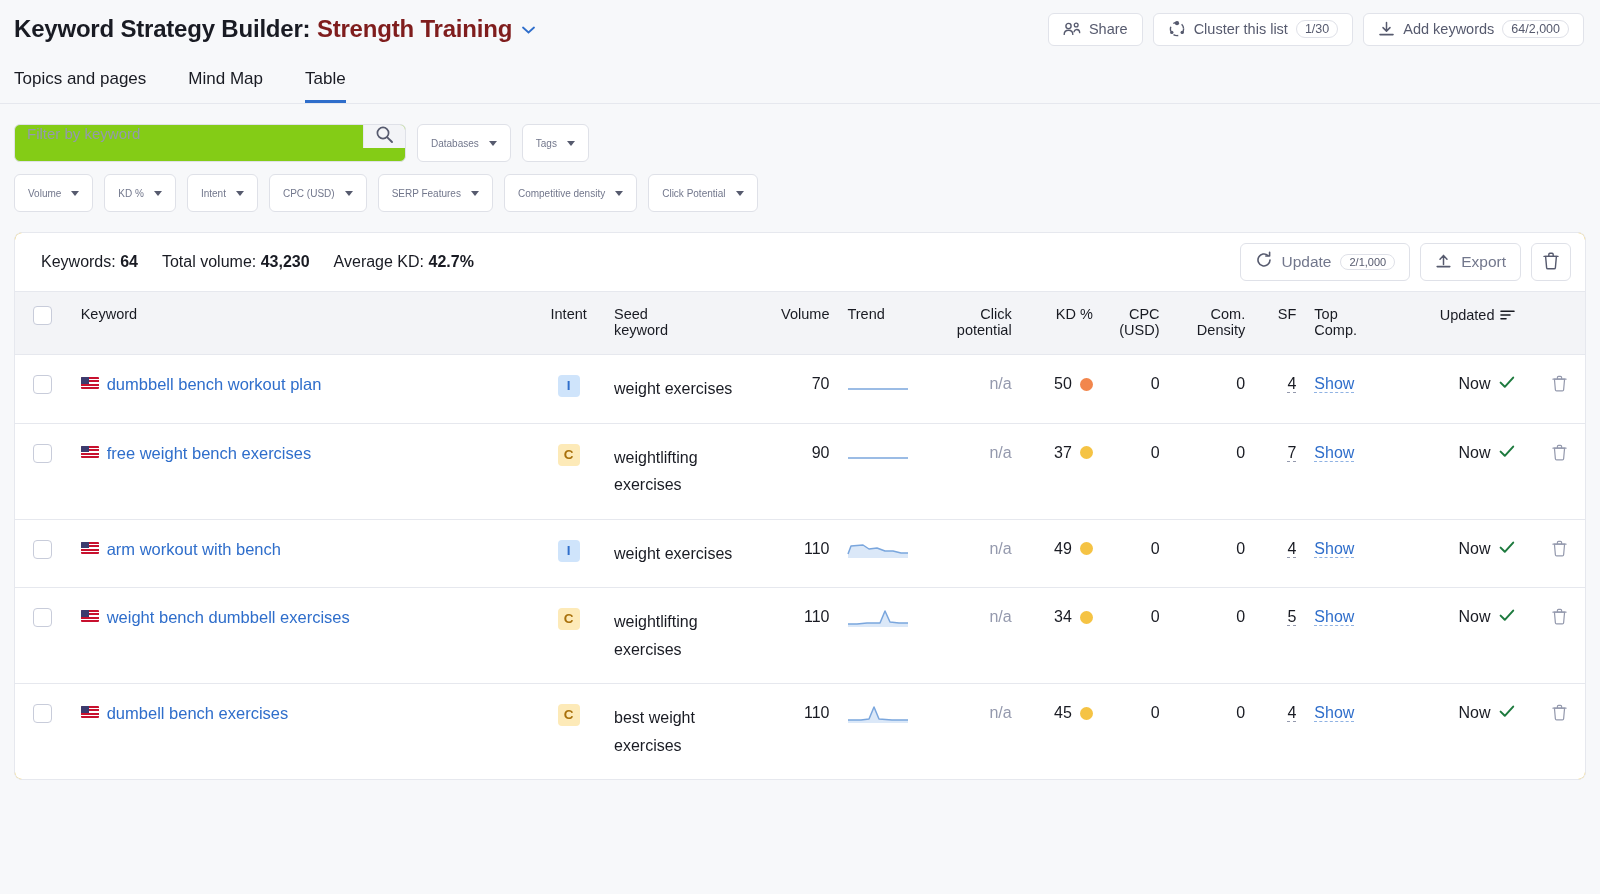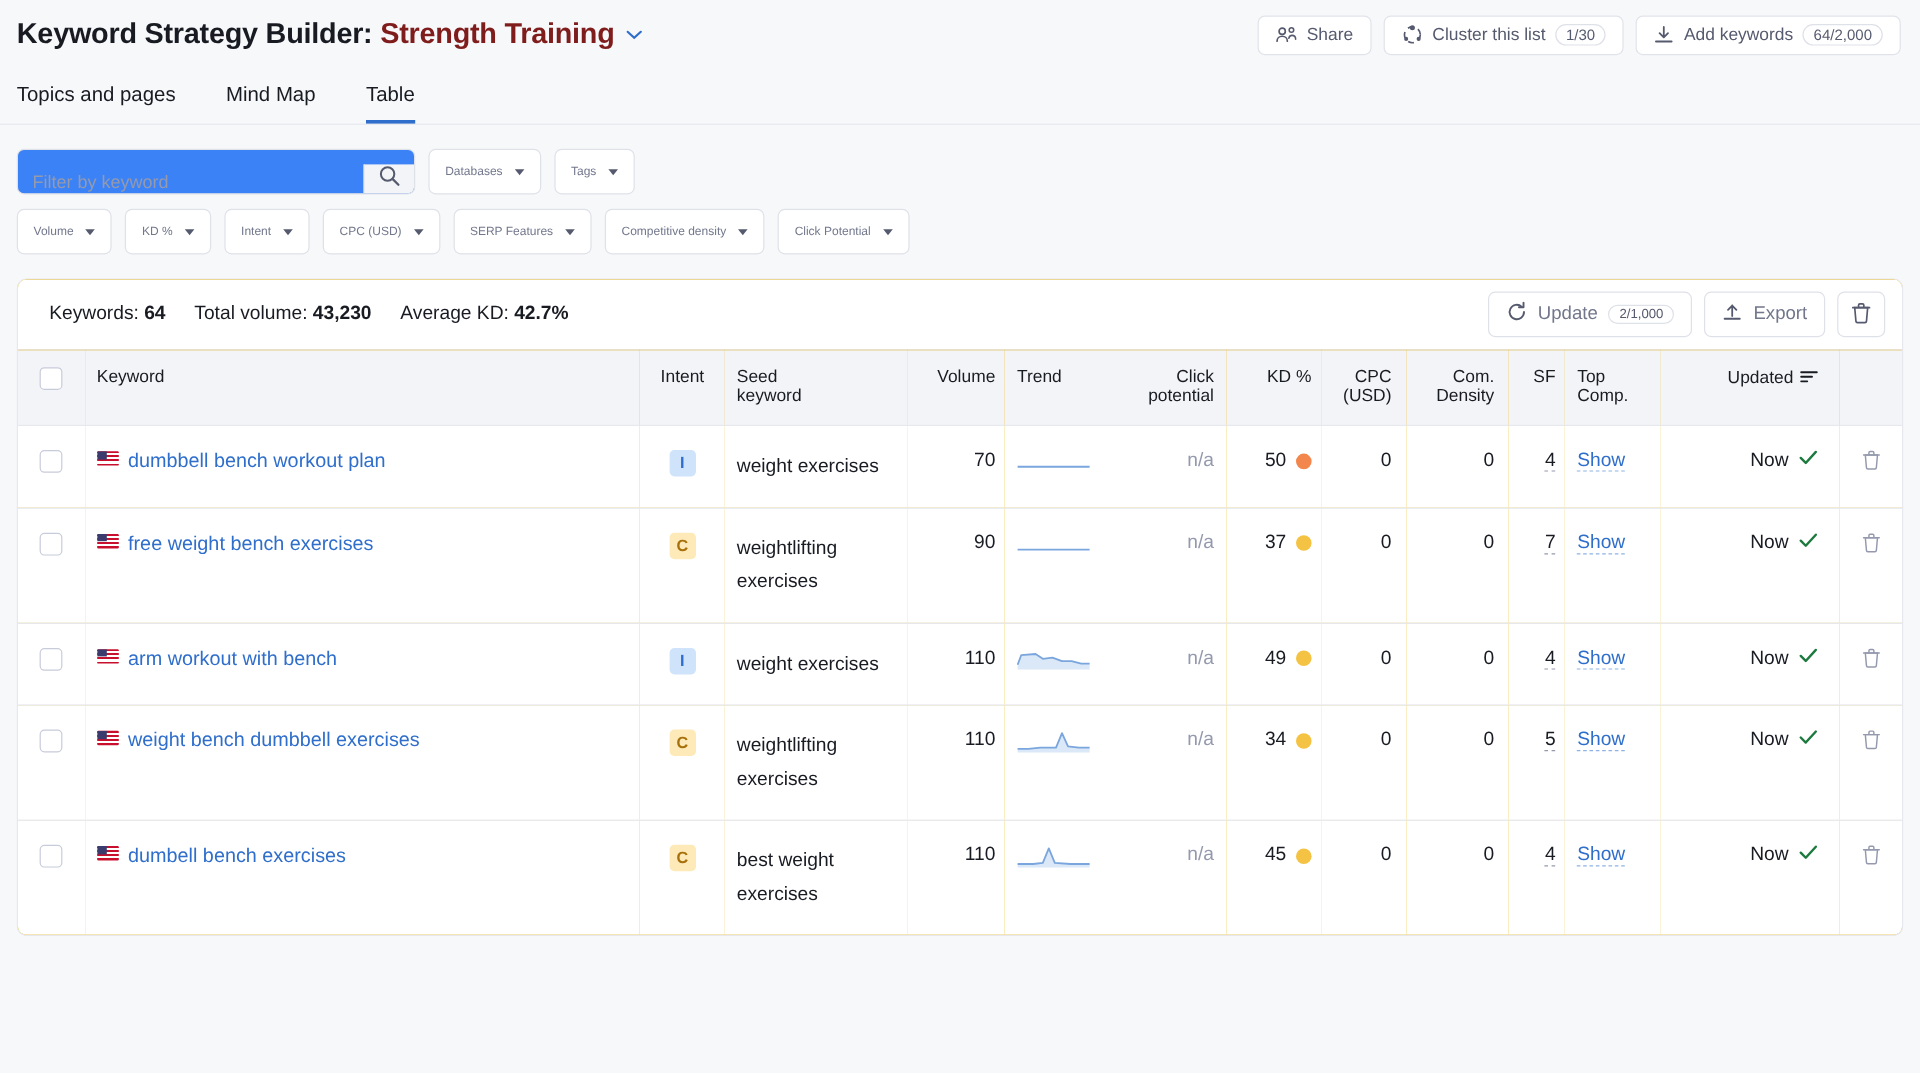--- a/index.html
+++ b/index.html
@@ -60,23 +60,23 @@
     white-space: nowrap;
   }
   .tab.active { border-bottom-color: #2f6ecb; }
 
   
   .filters { padding: 20px 14px 0 14px; }
   .filter-row { display: flex; align-items: center; gap: 11px; }
   .filter-row + .filter-row { margin-top: 12px; }
 
   .search-wrap {
-    display: flex; align-items: flex-end;
-    width: 332px; height: 38px;
-    background: #3b82f6; border: 1px solid #dfe1e8; border-radius: 6px;
+    display: flex; align-items: flex-start;
+    width: 392px; height: 38px;
+    background: #84cc16; border: 1px solid #dfe1e8; border-radius: 6px;
     overflow: hidden;
   }
   .search-wrap input {
     flex: 1; border: 0; outline: none; background: transparent;
     padding: 0 12px; font-size: 15px; color: #191b23;
     font-family: "Liberation Sans", sans-serif;
   }
   .search-wrap input::placeholder { color: #9499ad; }
   .search-btn {
     width: 42px; border-left: 1px solid #e6e8ee;

